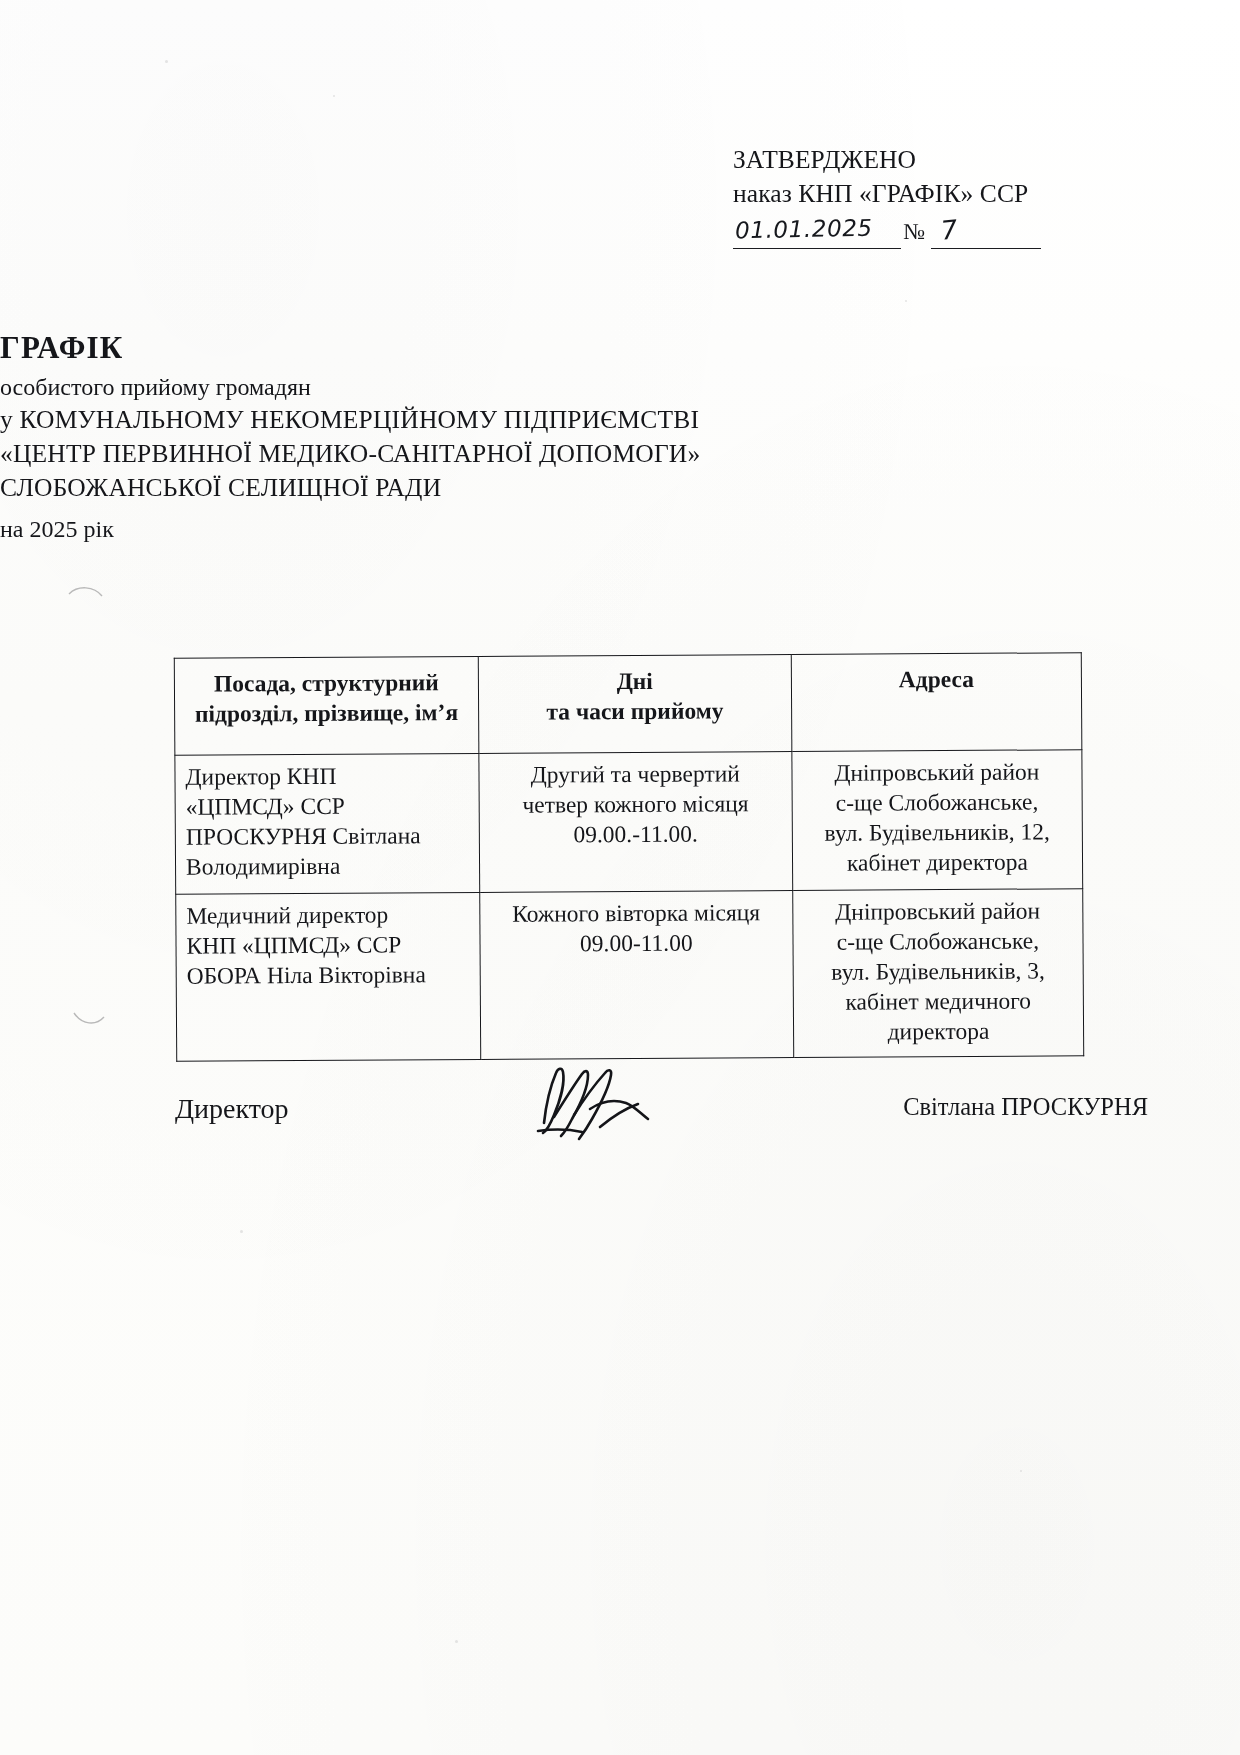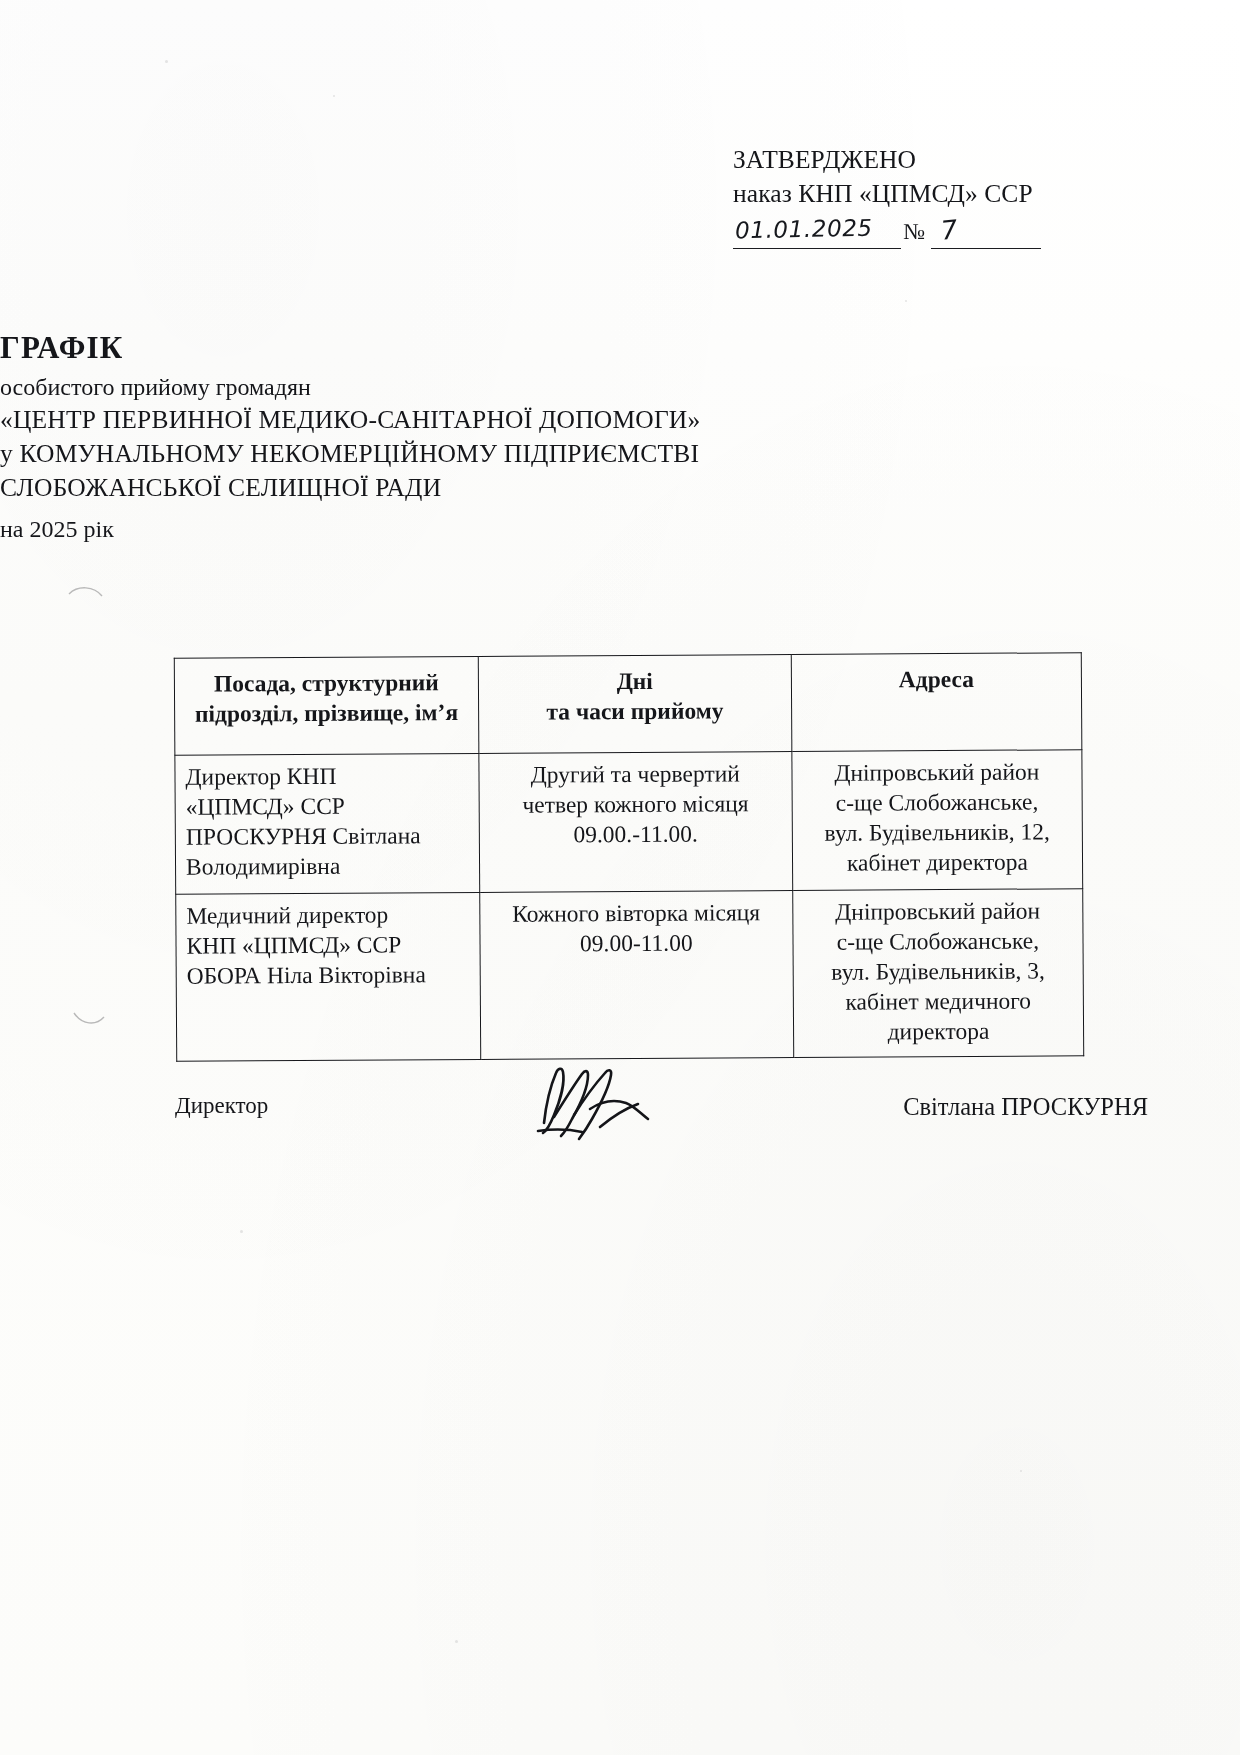--- a/index.html
+++ b/index.html
@@ -145,21 +145,21 @@
   .sig-row {
     position: absolute;
     left: 0; right: 0;
     top: 1085px;
     height: 60px;
   }
   .sig-label {
     position: absolute;
     left: 175px;
     top: 8px;
-    font-size: 23px;
+    font-size: 28px;
   }
   .sig-name {
     position: absolute;
     right: 92px;
     top: 8px;
     font-size: 24.5px;
     white-space: nowrap;
   }
   .sig-mark {
     position: absolute;
@@ -192,37 +192,37 @@
 
   <svg class="margin-arc" style="left:68px; top:580px; width:36px; height:30px;" viewBox="0 0 36 30">
     <path d="M1,14 C10,5 26,6 34,16" stroke-width="1.4"></path>
   </svg>
   <svg class="margin-arc" style="left:72px; top:1005px; width:34px; height:28px;" viewBox="0 0 34 28">
     <path d="M2,8 C10,20 24,21 32,12" stroke-width="1.4"></path>
   </svg>
 
   <div class="approval">
     <div class="line1">ЗАТВЕРДЖЕНО</div>
-    <div class="line2">наказ КНП «ЦПМСД» ССР</div>
+    <div class="line2">наказ КНП «ГРАФІК» ССР</div>
     <div class="line3">
       <span class="rule" style="width:168px; position:relative;">
         <span class="hand" style="position:absolute; left:2px; bottom:2px;">01.01.2025</span>
       </span>
       <span class="no-sign">№</span>
       <span class="rule" style="width:110px; position:relative;">
         <span class="hand" style="position:absolute; left:10px; bottom:1px; font-size:26px; transform:rotate(-6deg);">7</span>
       </span>
     </div>
   </div>
 
   <div class="titleblock">
     <div class="doc-title">ГРАФІК</div>
     <div class="subtitle1">особистого прийому громадян</div>
+    <div class="subtitle-caps">у КОМУНАЛЬНОМУ НЕКОМЕРЦІЙНОМУ ПІДПРИЄМСТВІ</div>
     <div class="subtitle-caps">«ЦЕНТР ПЕРВИННОЇ МЕДИКО-САНІТАРНОЇ ДОПОМОГИ»</div>
-    <div class="subtitle-caps">у КОМУНАЛЬНОМУ НЕКОМЕРЦІЙНОМУ ПІДПРИЄМСТВІ</div>
     <div class="subtitle-caps">СЛОБОЖАНСЬКОЇ СЕЛИЩНОЇ РАДИ</div>
     <div class="subtitle-year">на 2025 рік</div>
   </div>
 
   <div class="sched-wrap">
     <table class="sched">
       <colgroup>
         <col class="col-post">
         <col class="col-days">
         <col class="col-addr">

